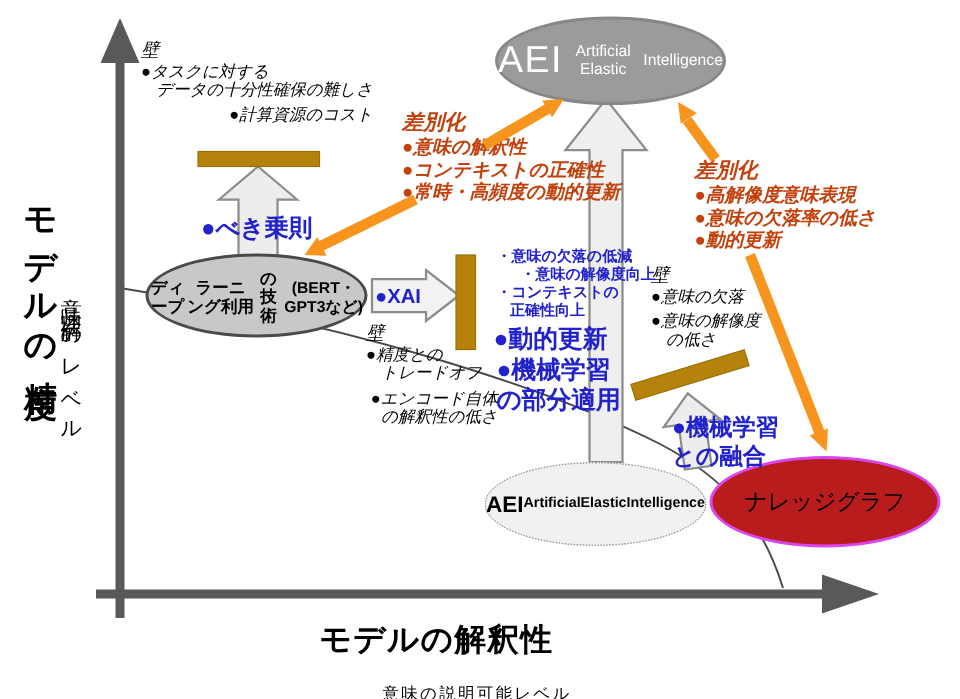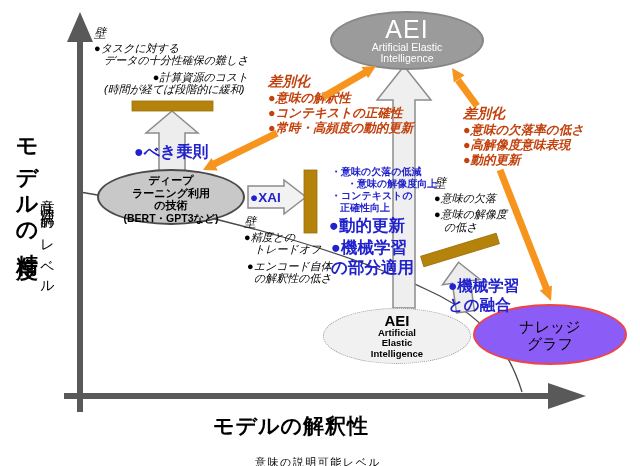--- a/index.html
+++ b/index.html
@@ -3,29 +3,29 @@
 <meta charset="utf-8">
 <style>
   html,body{margin:0;padding:0;background:#fff;}
   .stage{
     position:relative;width:640px;height:466px;background:#fff;overflow:hidden;
     font-family:"Liberation Sans","DejaVu Sans",sans-serif;color:#000;
   }
   .abs{position:absolute;}
   svg.layer{position:absolute;left:0;top:0;}
   
-  .ell{position:absolute;border-radius:50%;display:flex;flex-direction:column;
+  .ell{position:absolute;border-radius:50%;display:flex;
        align-items:center;justify-content:center;text-align:center;line-height:1.08;}
   .ell-aei-top{left:330px;top:11px;width:150px;height:55px;background:#9b9b9b;border:2px solid #878787;color:#fff;}
   .ell-aei-top .t1{font-size:25px;line-height:1.0;letter-spacing:1px;}
   .ell-aei-top .t2{font-size:10.5px;line-height:1.05;}
   .ell-dl{left:97px;top:169px;width:144px;height:49px;background:#c8c8c8;border:2px solid #4a4a4a;
           font-weight:bold;font-size:11px;line-height:12.5px;justify-content:flex-start;padding-top:3px;overflow:visible;}
   .ell-dl .t4{font-size:10.5px;}
-  .ell-kg{left:473px;top:304px;width:150px;height:57px;background:#8b5cf6;border:2px solid #ef4444;font-size:15px;line-height:17px;text-align:right;}
+  .ell-kg{left:473px;top:304px;width:150px;height:57px;background:#b91c1c;border:2px solid #d946ef;font-size:15px;line-height:17px;text-align:right;}
   .ell-aei-bot{left:323px;top:308px;width:146px;height:54px;background:#f1f1f1;border:1.5px dotted #999;font-weight:bold;}
   .ell-aei-bot .t1{font-size:15px;line-height:15px;}
   .ell-aei-bot .t2{font-size:9.5px;line-height:10.5px;}
   
   .wall{position:absolute;font-style:italic;font-size:11px;line-height:12.5px;color:#000;}
   .wall .w{font-size:12px;margin-bottom:2px;}
   .wall .ind{margin-left:10px;}
   .wall .gap{margin-top:4px;text-align:right;}
   .diff{position:absolute;font-style:italic;font-weight:bold;color:#c2410c;font-size:12.5px;line-height:15px;}
   .diff .ttl{font-size:14px;margin-bottom:2px;}
@@ -90,21 +90,20 @@
     <div class="t2">Artificial</div>
     <div class="t2">Elastic</div>
     <div class="t2">Intelligence</div>
   </div>
 
   <div class="wall" style="left:94px;top:27px;">
     <div class="w">壁</div>
     <div>●タスクに対する</div>
     <div class="ind">データの十分性確保の難しさ</div>
     <div class="gap">●計算資源のコスト</div>
-    <div class="ind">(時間が経てば段階的に緩和)</div>
   </div>
 
   <div class="wall" style="left:244px;top:216px;">
     <div class="w">壁</div>
     <div>●精度との</div>
     <div class="ind">トレードオフ</div>
     <div class="gap">●エンコード自体</div>
     <div class="ind">の解釈性の低さ</div>
   </div>
 
@@ -117,22 +116,22 @@
 
   <div class="diff" style="left:268px;top:74px;">
     <div class="ttl">差別化</div>
     <div>●意味の解釈性</div>
     <div>●コンテキストの正確性</div>
     <div>●常時・高頻度の動的更新</div>
   </div>
 
   <div class="diff" style="left:463px;top:106px;">
     <div class="ttl">差別化</div>
+    <div>●高解像度意味表現</div>
     <div>●意味の欠落率の低さ</div>
-    <div>●高解像度意味表現</div>
     <div>●動的更新</div>
   </div>
 
   <div class="blue" style="left:134px;top:142px;font-size:16px;">●べき乗則</div>
 
   <div class="blue" style="left:250px;top:190px;font-size:13.5px;">●XAI</div>
 
   <div class="blue b-sm" style="left:331px;top:166px;">・意味の欠落の低減</div>
   <div class="blue b-sm" style="left:331px;top:178px;margin-left:16px;">・意味の解像度向上</div>
   <div class="blue b-sm" style="left:331px;top:190px;">・コンテキストの</div>

